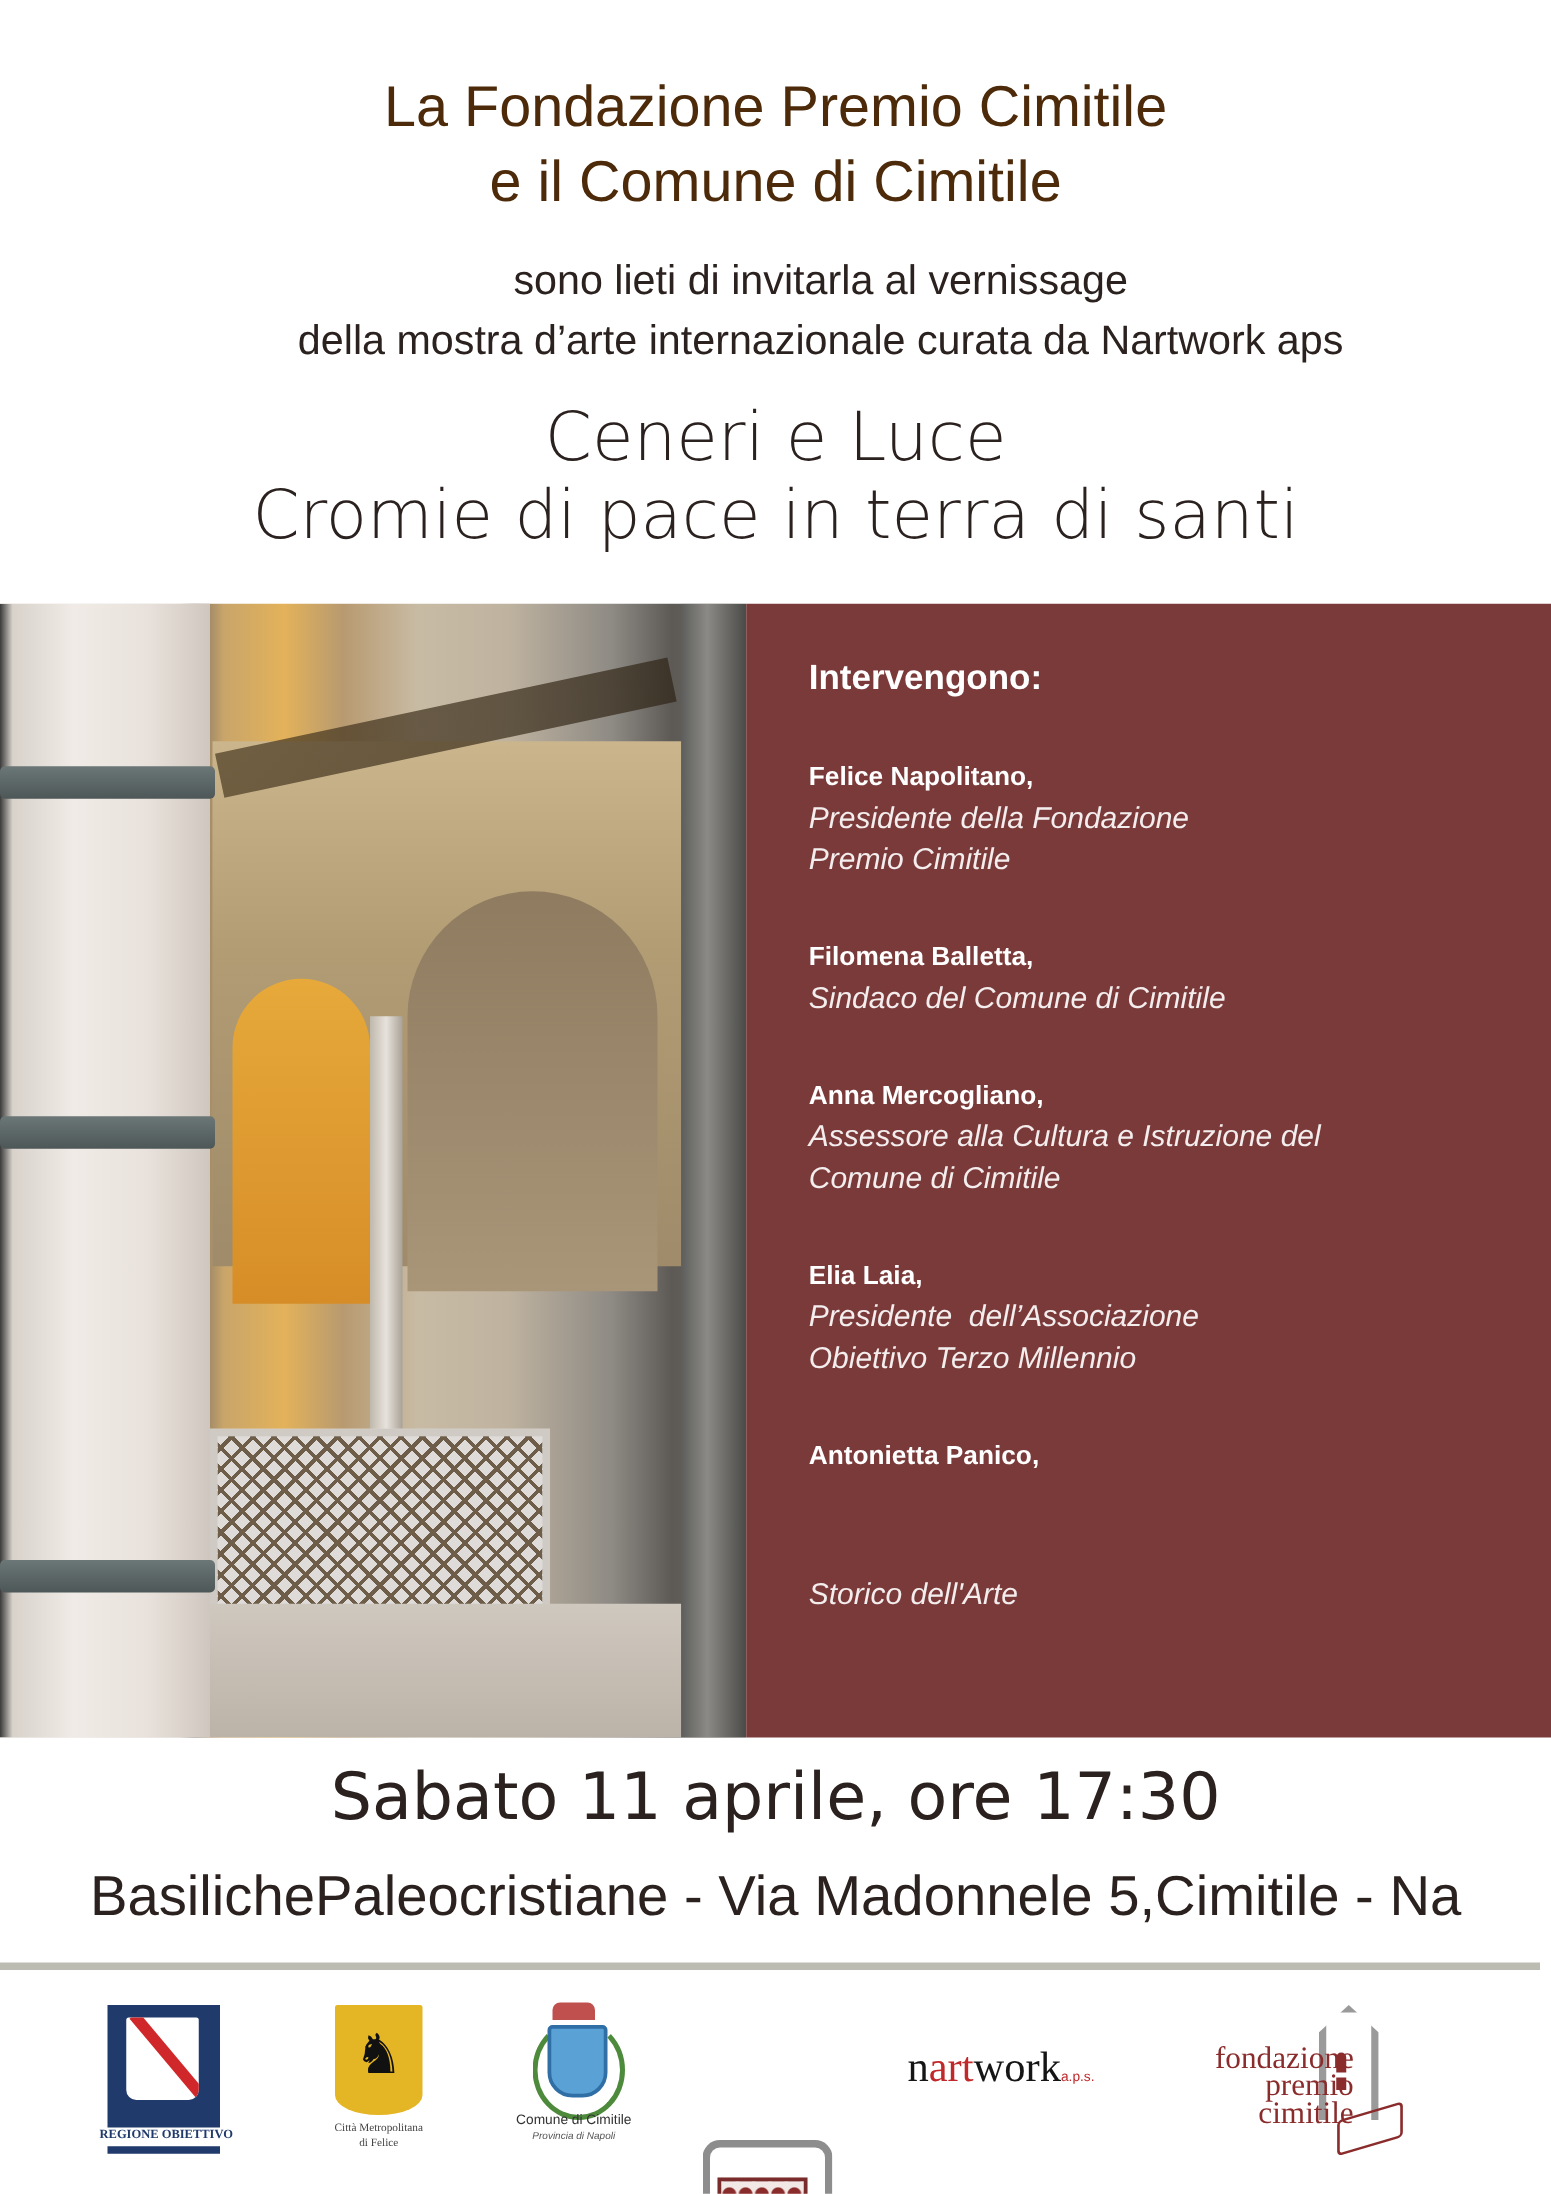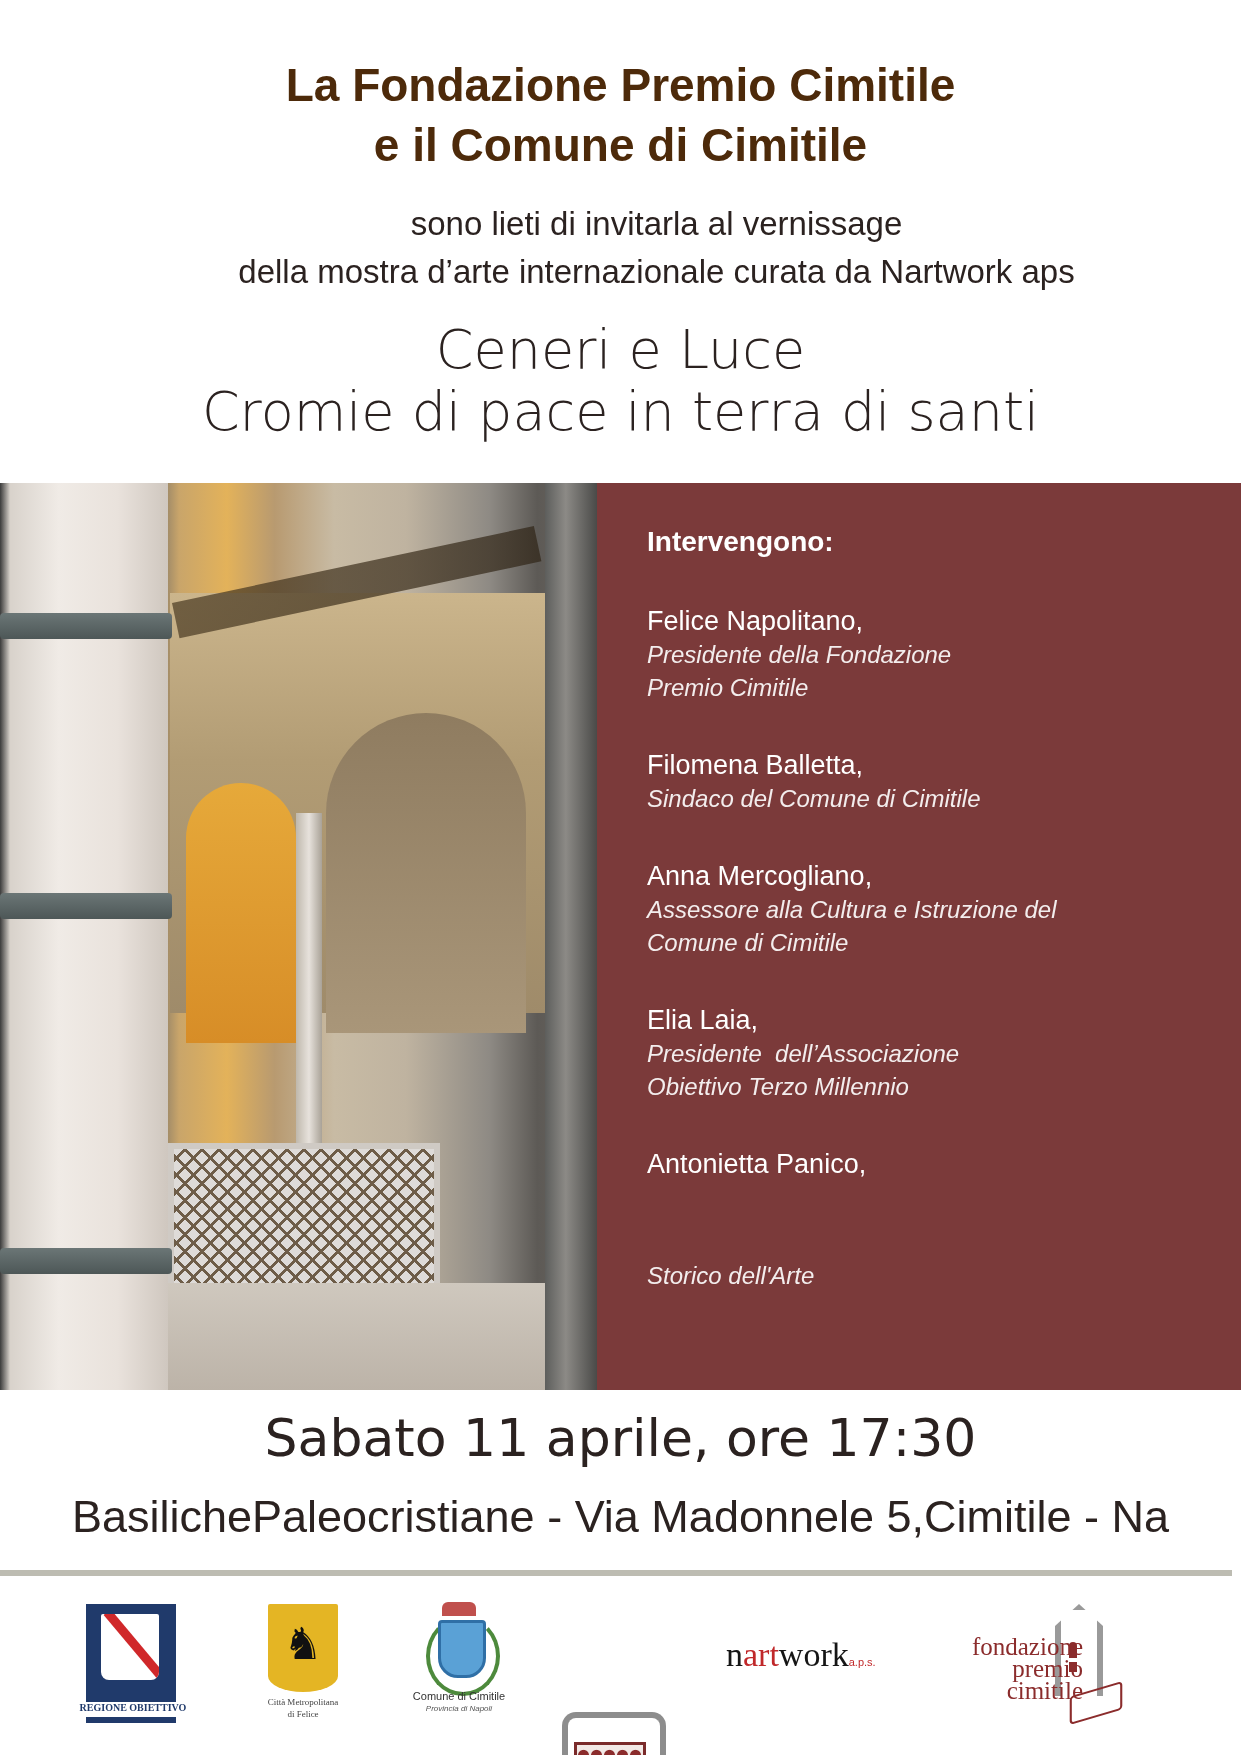--- a/index.html
+++ b/index.html
@@ -1,19 +1,19 @@
 <!DOCTYPE html>
 <html><head>
 <meta charset="utf-8">
 <style>
   html, body { margin: 0; padding: 0; background: #ffffff; }
   body { width: 1241px; height: 1755px; position: relative; overflow: hidden;
          font-family: "Liberation Sans", "DejaVu Sans", sans-serif; }
   .org-title { position: absolute; left: 0; width: 1241px; text-align: center;
-               font-family: "Liberation Sans", sans-serif; font-weight: bold;
+               font-family: "Liberation Sans", sans-serif; font-weight: normal;
                font-size: 46px; color: #4d2a0a; letter-spacing: 0px; }
   .org-title.l1 { top: 58px; }
   .org-title.l2 { top: 118px; }
 
   .invite { position: absolute; left: 0; width: 1241px; text-align: center;
             font-family: "Liberation Sans", sans-serif; font-size: 33px; color: #2b2220; padding-left: 36px; }
   .invite.l1 { top: 205px; }
   .invite.l2 { top: 253px; }
 
   .expo { position: absolute; left: 0; width: 1241px; text-align: center;
@@ -47,21 +47,21 @@
             background: #dedbd8; border: 6px solid #cfcac4;
             background-image: repeating-linear-gradient(45deg, transparent 0 9px, #6e5d48 9px 12px),
                               repeating-linear-gradient(-45deg, transparent 0 9px, #6e5d48 9px 12px); }
   .floor { position: absolute; left: 168px; top: 800px; width: 377px; height: 107px;
            background: linear-gradient(180deg, #cfc8be, #bcb3a8); }
 
   .panel { position: absolute; left: 597px; top: 0; width: 644px; height: 907px; background: #7b3a3a; }
   .panel-inner { position: absolute; left: 50px; top: 0; width: 580px; }
   .speakers-heading { position: absolute; top: 43px; left: 0; font-size: 28px; font-weight: bold; color: #ffffff; }
   .speaker { position: absolute; left: 0; width: 580px; color: #ffffff; }
-  .speaker .name { display: block; font-size: 27px; font-weight: normal; line-height: 33px; }
+  .speaker .name { display: block; font-size: 21px; font-weight: bold; line-height: 33px; }
   .speaker .role { display: block; font-size: 24px; font-style: italic; line-height: 33px; color: #f3eded; white-space: pre; }
 
   .date { position: absolute; left: 0; top: 1408px; width: 1241px; text-align: center;
           font-family: "DejaVu Sans", sans-serif; font-size: 52px; color: #2b2220; }
   .venue { position: absolute; left: 0; top: 1491px; width: 1241px; text-align: center;
            font-family: "Liberation Sans", sans-serif; font-size: 45px; color: #2b2220; }
 
   .divider { position: absolute; left: 0; top: 1570px; width: 1232px; height: 6px; background: #bdbcb2; }
 
   

